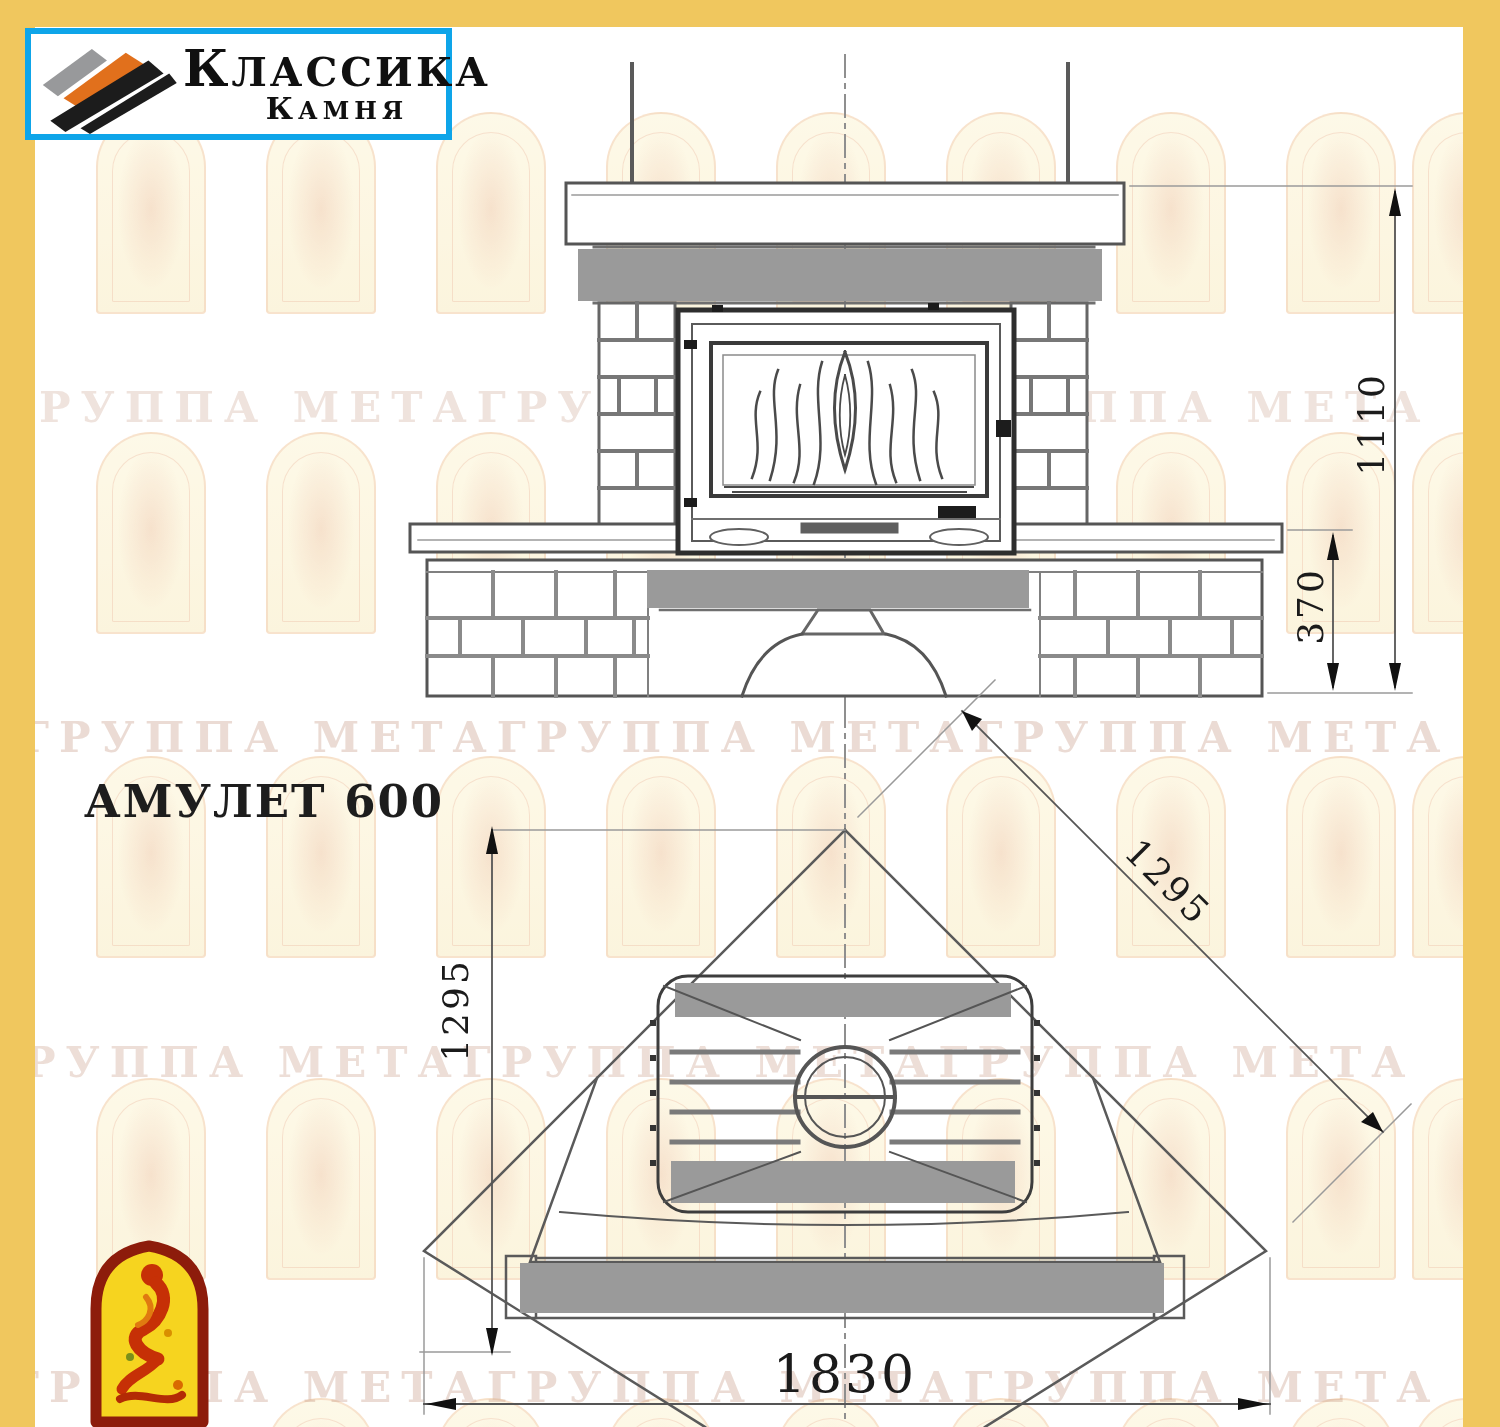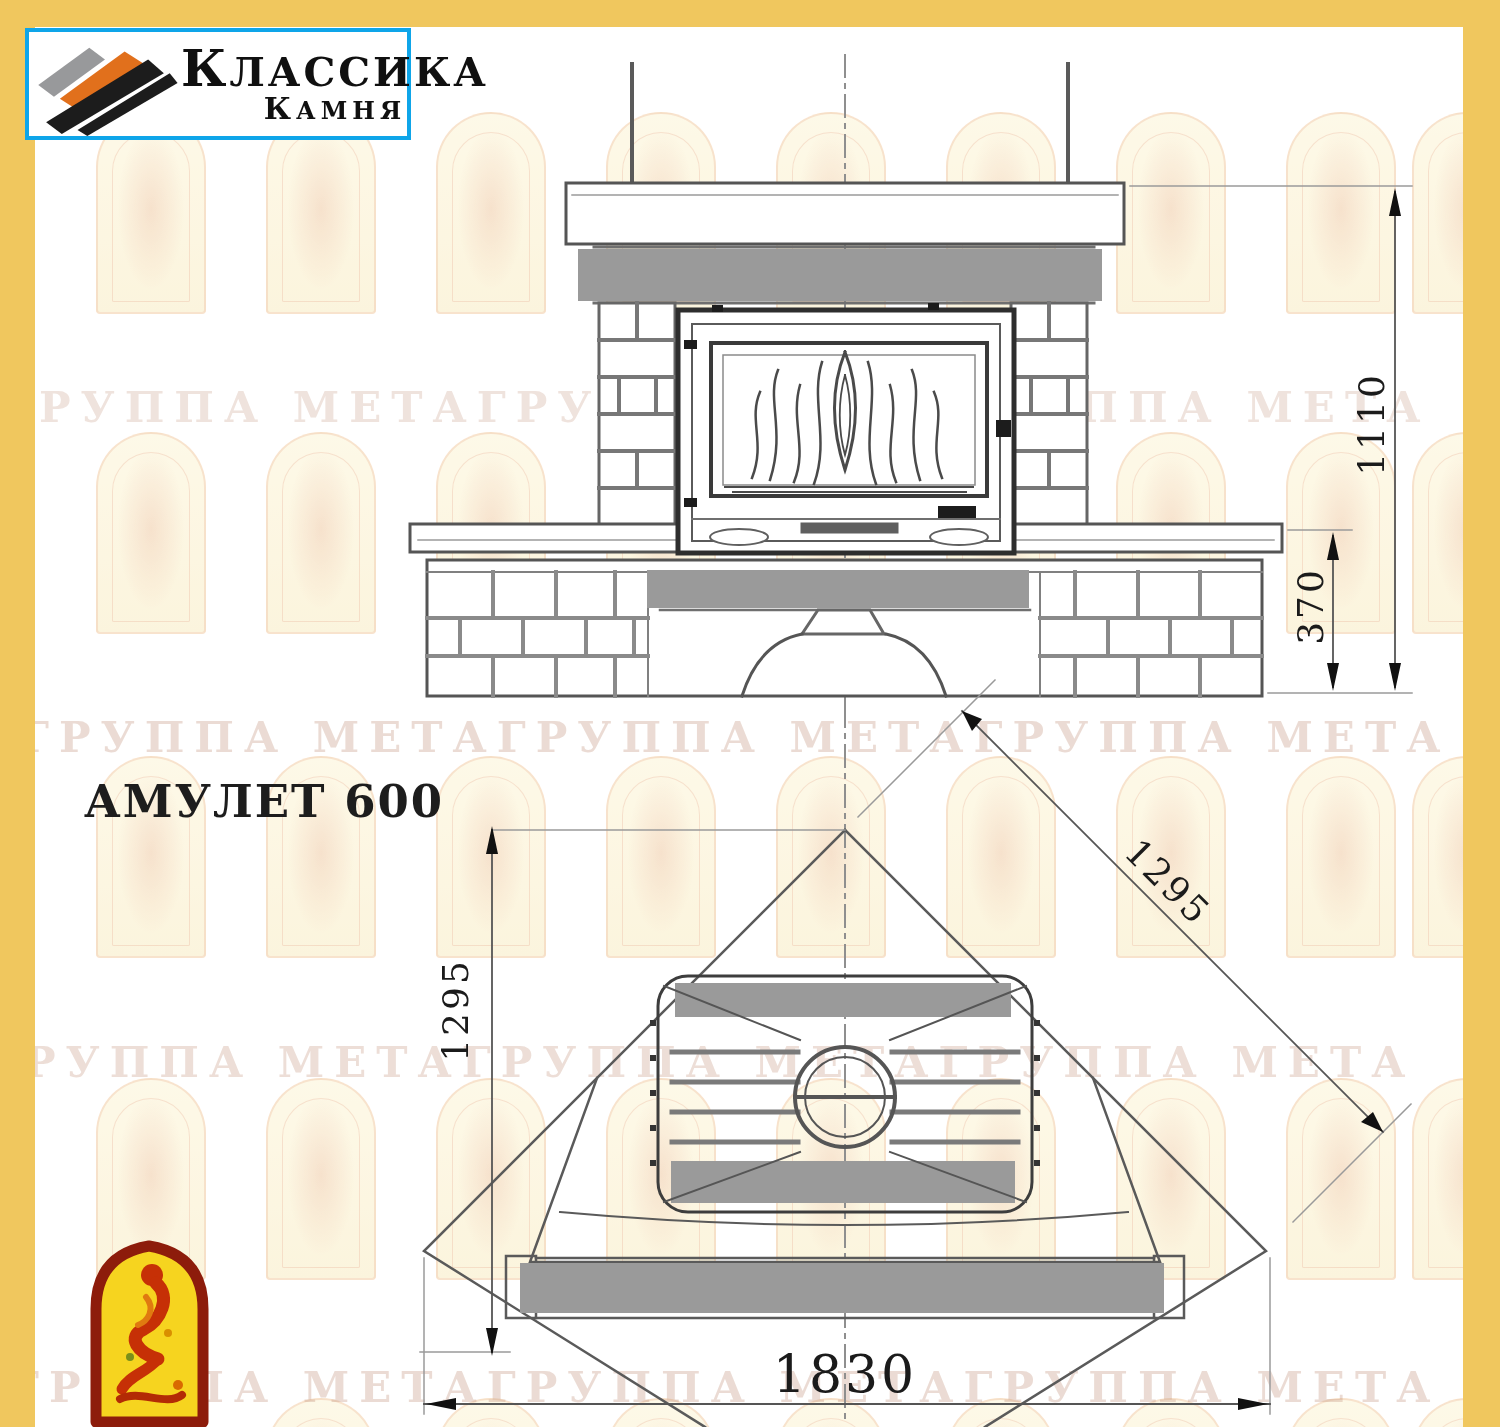--- a/index.html
+++ b/index.html
@@ -37,22 +37,22 @@
   .wm-row{
     position:absolute;left:30px;width:1440px;z-index:2;
     font-weight:bold;font-size:42px;letter-spacing:10px;white-space:nowrap;
     color:rgba(196,152,130,0.55);overflow:hidden;
   }
 
   .draw-layer{position:absolute;left:0;top:0;z-index:4;}
 
   
   .logo-box{
-    position:absolute;left:25px;top:28px;width:386px;height:112px;z-index:6;
-    background:#fff;border:4px solid #0ea5e9;display:flex;align-items:center;box-sizing:border-box;
+    position:absolute;left:25px;top:28px;width:427px;height:112px;z-index:6;
+    background:#fff;border:6px solid #0ea5e9;display:flex;align-items:center;box-sizing:border-box;
   }
   .logo-glyph{flex:0 0 150px;height:100%;}
   .logo-text{display:flex;flex-direction:column;line-height:1.02;color:#101010;margin-left:2px;}
   .logo-line1{font-weight:bold;font-size:40px;letter-spacing:3px;}
   .logo-line2{font-weight:bold;font-size:24px;letter-spacing:5px;text-align:center;}
   .logo-line1::first-letter,.logo-line2::first-letter{font-size:125%;}
 
   .model-title{
     position:absolute;left:84px;top:775px;z-index:6;
     font-size:45px;font-weight:bold;letter-spacing:2px;color:#1d1d1d;white-space:nowrap;

